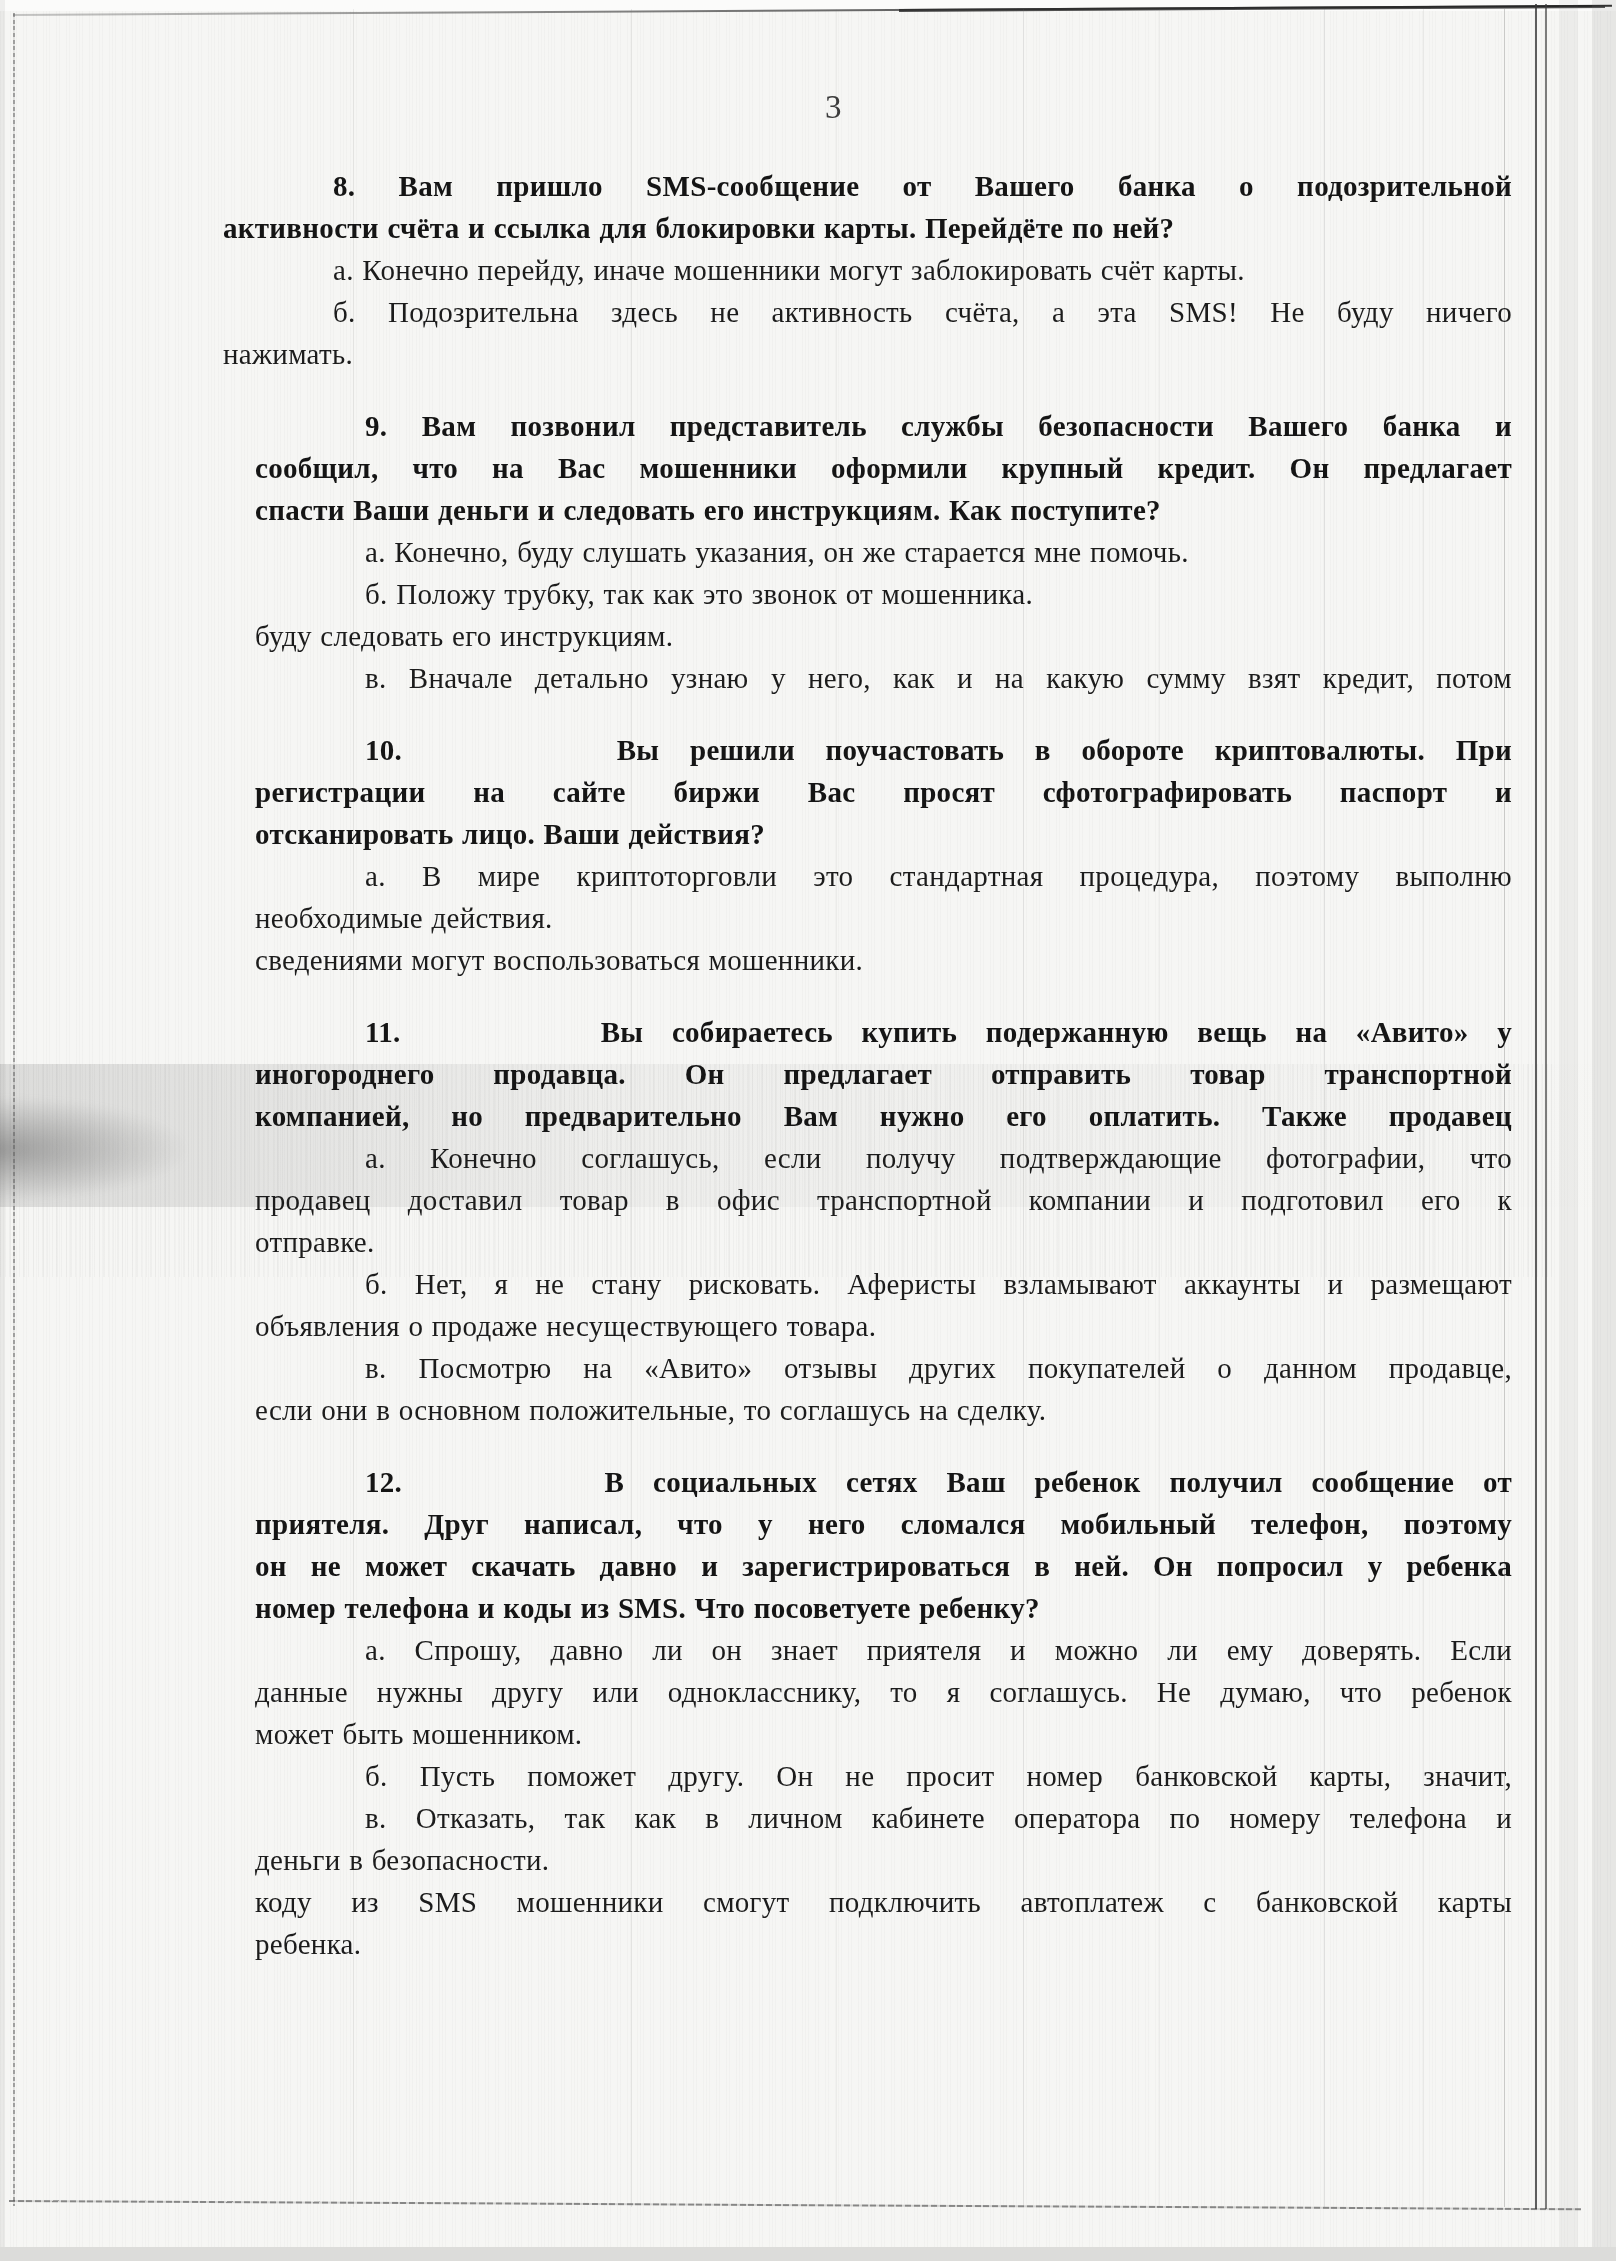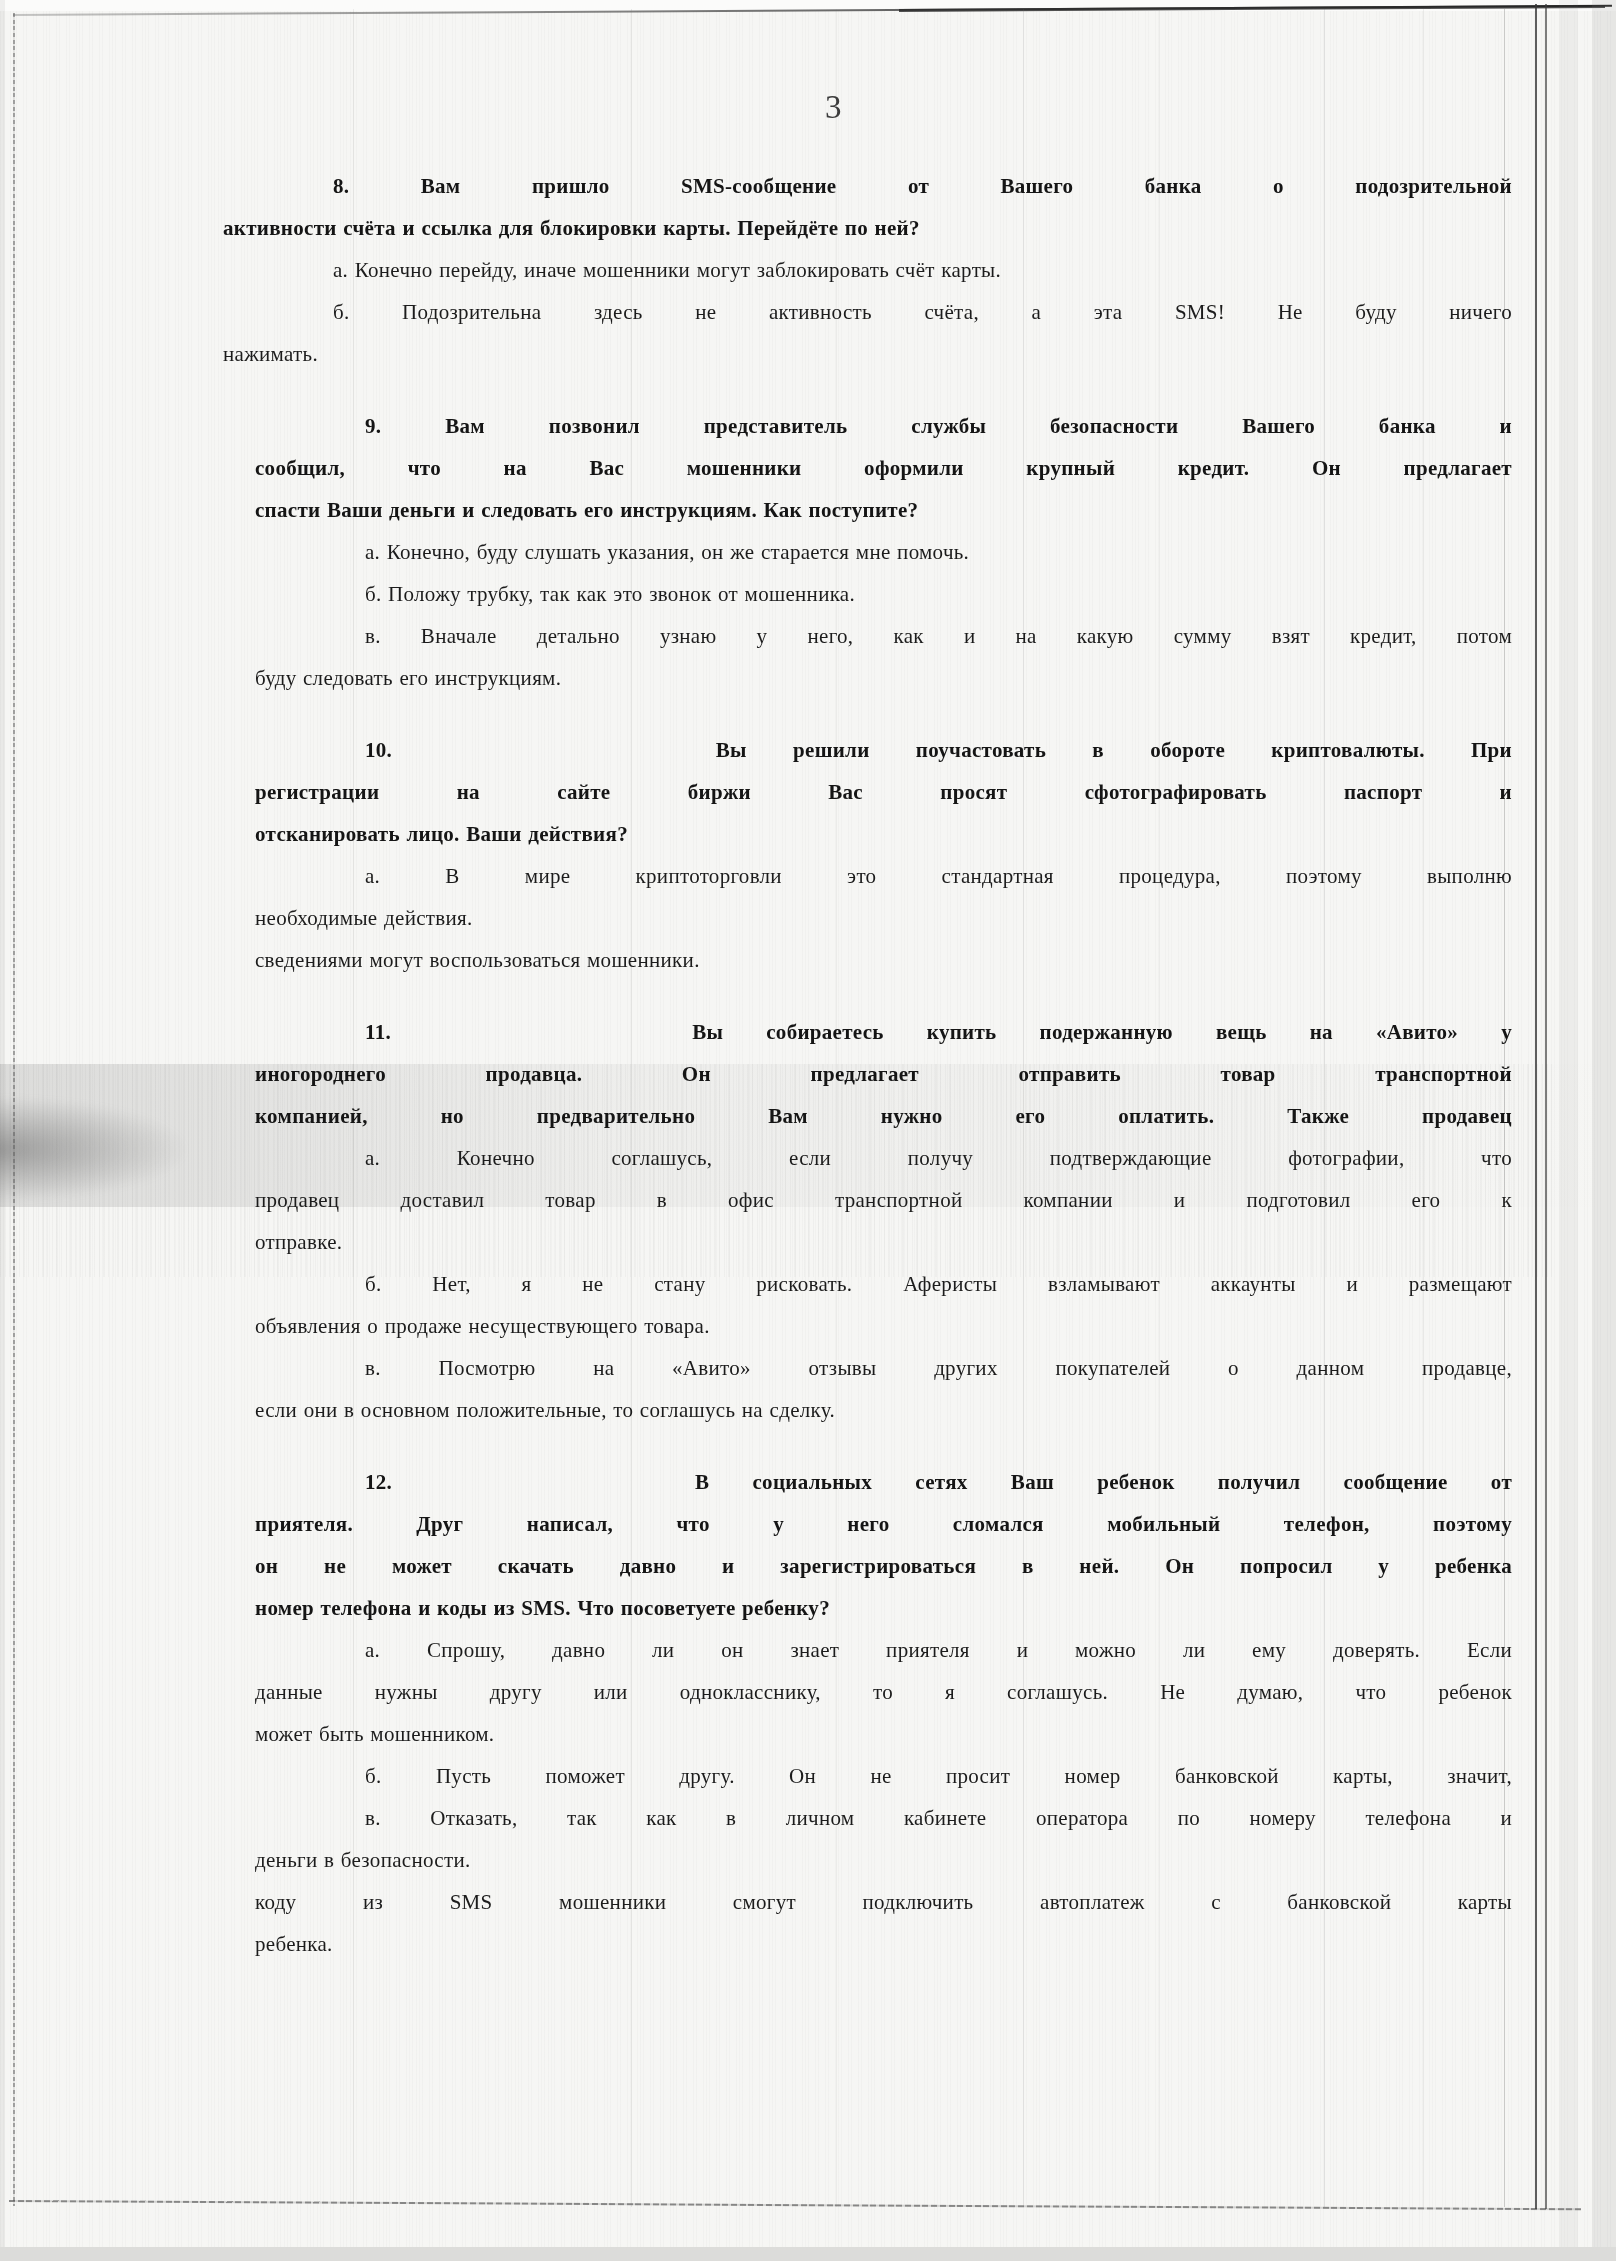--- a/index.html
+++ b/index.html
@@ -63,21 +63,21 @@
     background:repeating-linear-gradient(90deg, rgba(120,120,120,.09) 0 1.3px, rgba(0,0,0,0) 1.3px 4.7px);
     opacity:.65;
   }
   
   .pagenum{
     position:absolute;left:825px;top:89px;
     font-size:33px;color:#3c3c3c;letter-spacing:0.7px;
   }
   .content{
     position:absolute;left:223px;top:165px;width:1289px;
-    font-size:21px;line-height:42px;color:#1c1c1c;
+    font-size:29px;line-height:42px;color:#1c1c1c;
     letter-spacing:0.3px;word-spacing:1px;
   }
   .qblock + .qblock{margin-top:30px;margin-left:32px;}
   .ln{text-align:justify;text-align-last:left;}
   .ln.j{text-align-last:justify;}
   .ln.ind{text-indent:110px;}
   .ln.b{font-weight:bold;color:#151515;}
 </style>
 </head>
 <body>
@@ -115,22 +115,22 @@
       <div class="ln ind">а. Конечно перейду, иначе мошенники могут заблокировать счёт карты.</div>
       <div class="ln ind j">б. Подозрительна здесь не активность счёта, а эта SMS! Не буду ничего</div>
       <div class="ln">нажимать.</div>
     </div>
     <div class="qblock">
       <div class="ln b ind j">9. Вам позвонил представитель службы безопасности Вашего банка и</div>
       <div class="ln b j">сообщил, что на Вас мошенники оформили крупный кредит. Он предлагает</div>
       <div class="ln b">спасти Ваши деньги и следовать его инструкциям. Как поступите?</div>
       <div class="ln ind">а. Конечно, буду слушать указания, он же старается мне помочь.</div>
       <div class="ln ind">б. Положу трубку, так как это звонок от мошенника.</div>
+      <div class="ln">буду следовать его инструкциям.</div>
       <div class="ln ind j">в. Вначале детально узнаю у него, как и на какую сумму взят кредит, потом</div>
-      <div class="ln">буду следовать его инструкциям.</div>
     </div>
     <div class="qblock">
       <div class="ln b ind j">10.&nbsp;&nbsp;&nbsp;&nbsp;&nbsp;&nbsp; Вы решили поучастовать в обороте криптовалюты. При</div>
       <div class="ln b j">регистрации на сайте биржи Вас просят сфотографировать паспорт и</div>
       <div class="ln b">отсканировать лицо. Ваши действия?</div>
       <div class="ln ind j">а. В мире криптоторговли это стандартная процедура, поэтому выполню</div>
       <div class="ln">необходимые действия.</div>
       <div class="ln">сведениями могут воспользоваться мошенники.</div>
     </div>
     <div class="qblock">

